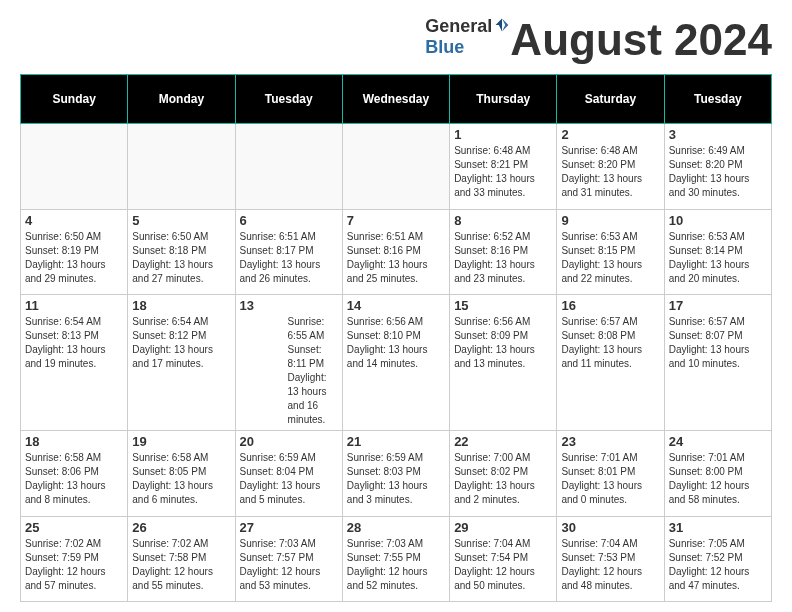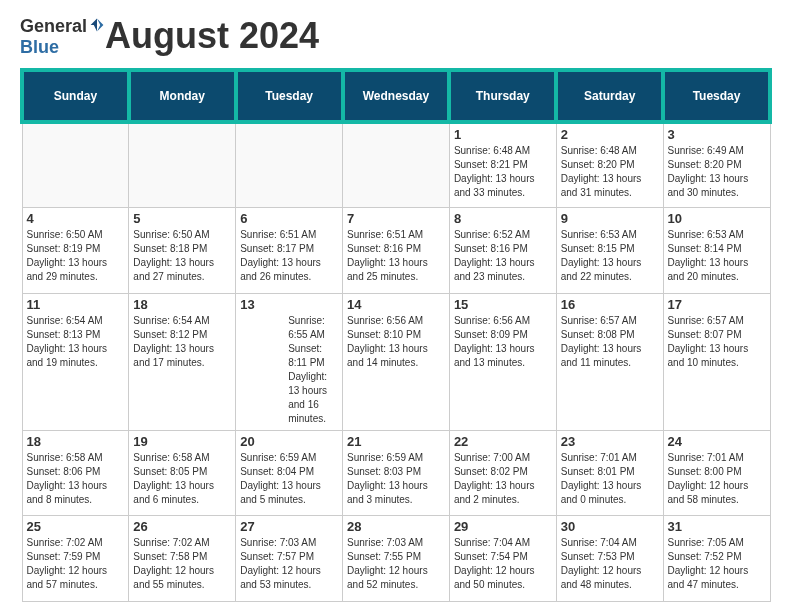--- a/index.html
+++ b/index.html
@@ -12,23 +12,24 @@
     }
     .page {
       width: 792px;
       height: 612px;
       padding: 16px 20px 10px 20px;
       display: flex;
       flex-direction: column;
     }
     .header {
       display: flex;
-      justify-content: flex-start;
+      justify-content: flex-end;
       align-items: flex-start;
       margin-bottom: 10px;
+      margin-left: 32px;
     }
     .logo {
       display: flex;
       flex-direction: column;
       align-items: flex-start;
     }
     .logo-text {
       display: flex;
       align-items: center;
     }
@@ -46,44 +47,44 @@
       width: 16px;
       height: 16px;
       margin-left: 2px;
       position: relative;
       top: -2px;
     }
     .title-block {
       text-align: right;
     }
     .title-month {
-      font-size: 36px;
+      font-size: 44px;
       font-weight: bold;
       color: #333;
       line-height: 1.1;
     }
     .title-location {
       font-size: 16px;
       color: #555;
     }
     .calendar {
       flex: 1;
       border: 1px solid #ccc;
       border-collapse: collapse;
       width: 100%;
       table-layout: fixed;
     }
     .calendar th {
-      background-color: #0c4a6e;
+      background-color: #000000;
       color: #fff;
       font-size: 12px;
       font-weight: bold;
       text-align: center;
       padding: 17px 2px;
-      border: 4px solid #14b8a6;
+      border: 1px solid #14b8a6;
     }
     .calendar td {
       border: 1px solid #ccc;
       vertical-align: top;
       padding: 3px 4px;
       font-size: 9.5px;
       color: #333;
       height: 85px;
       background: #fff;
     }

